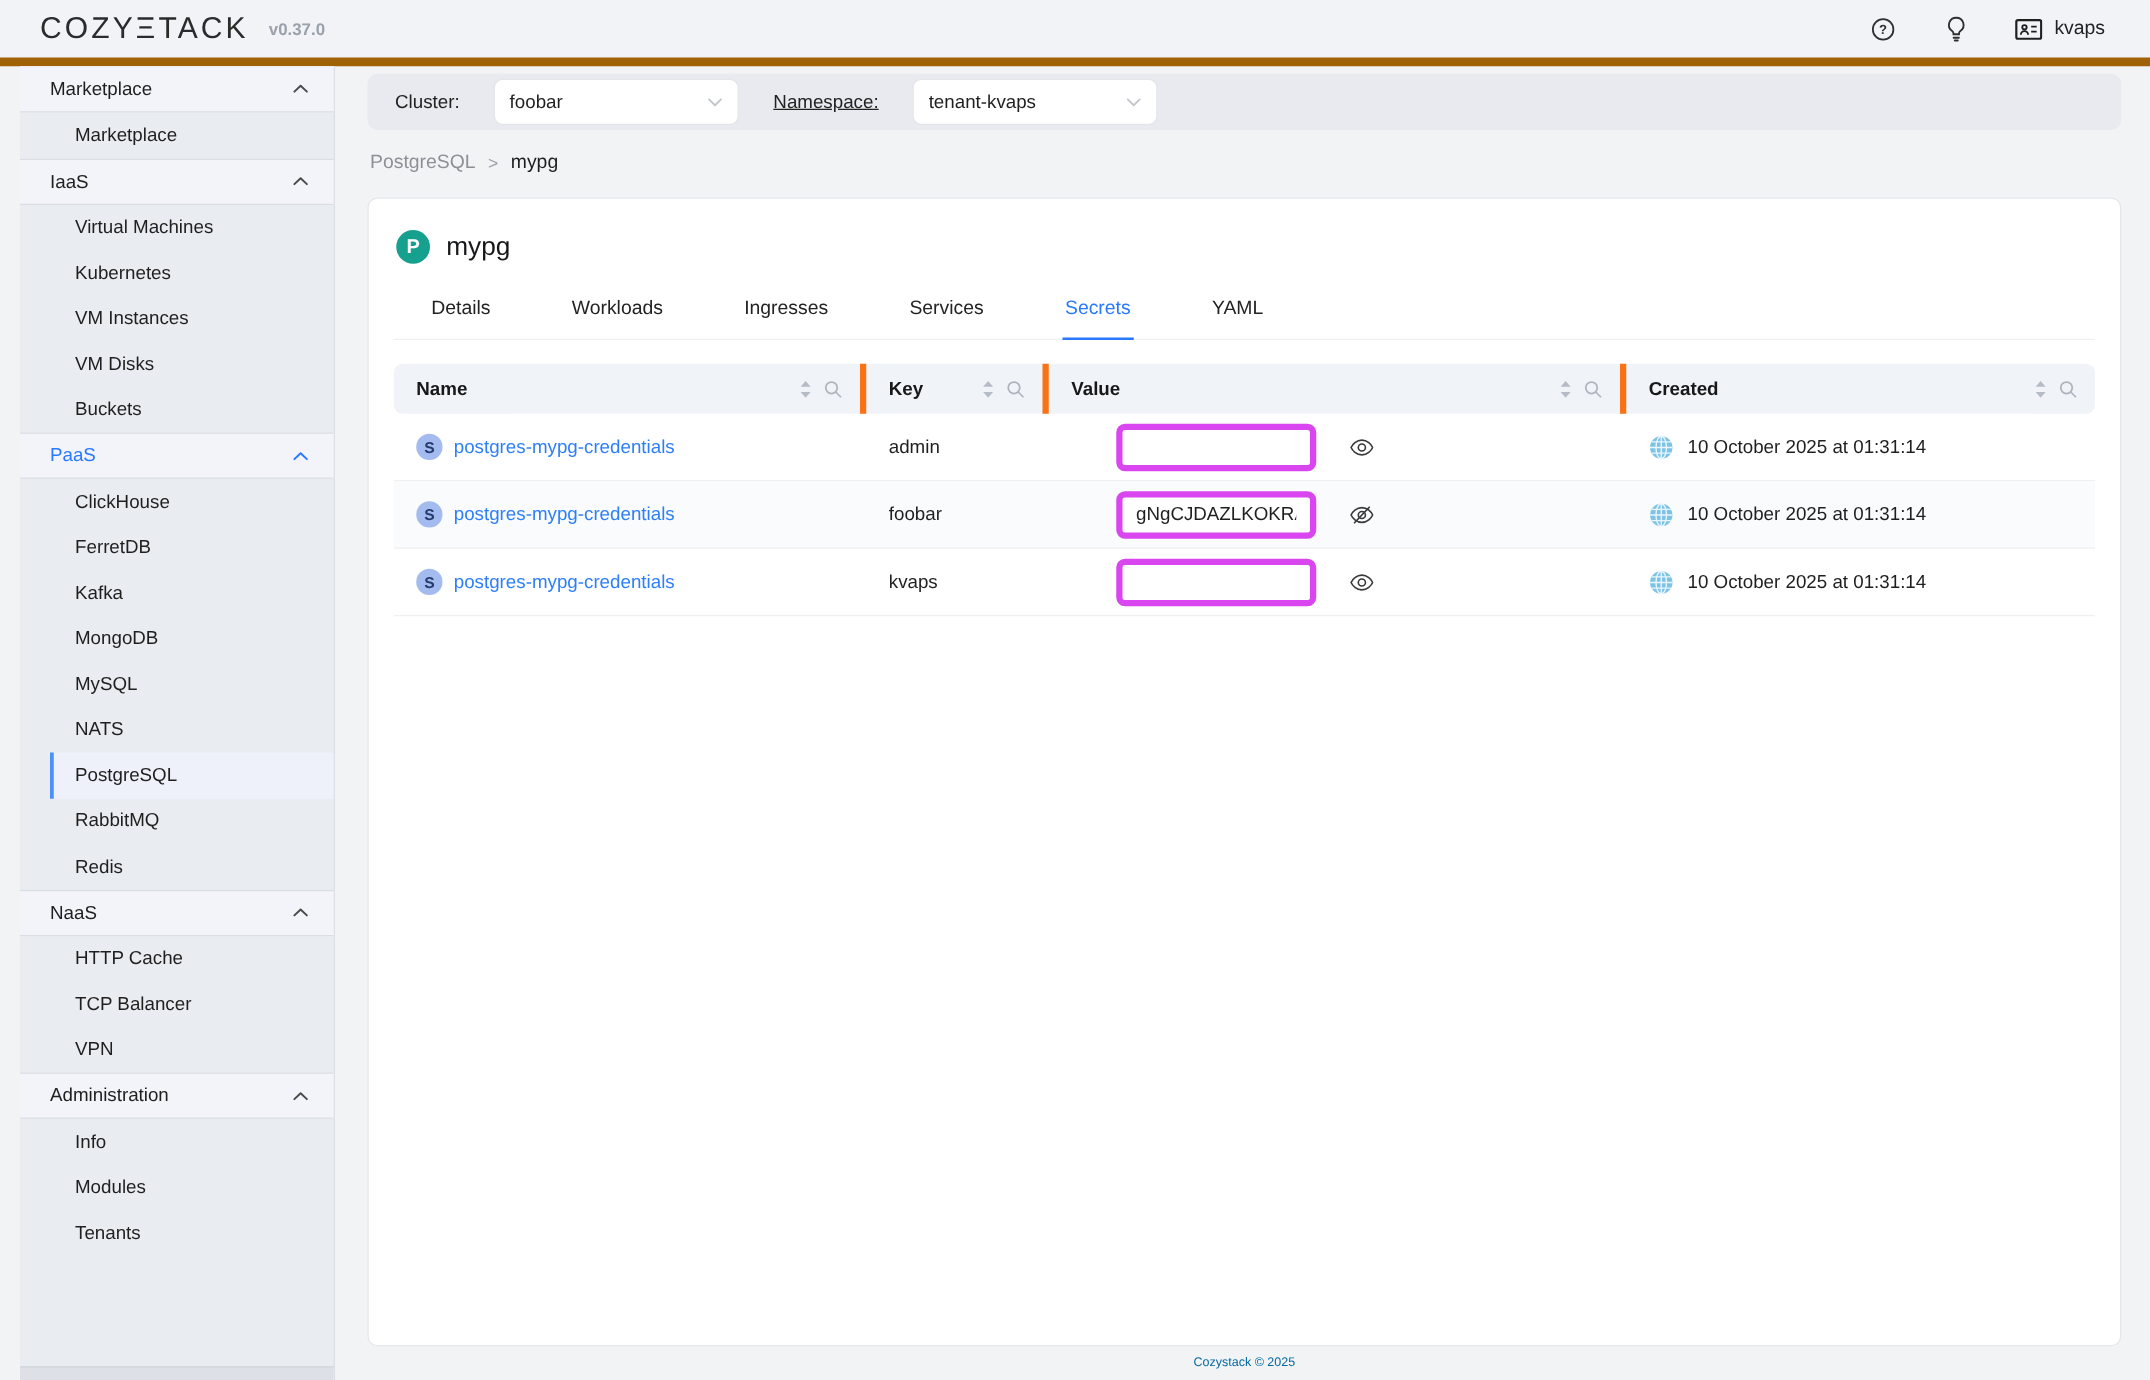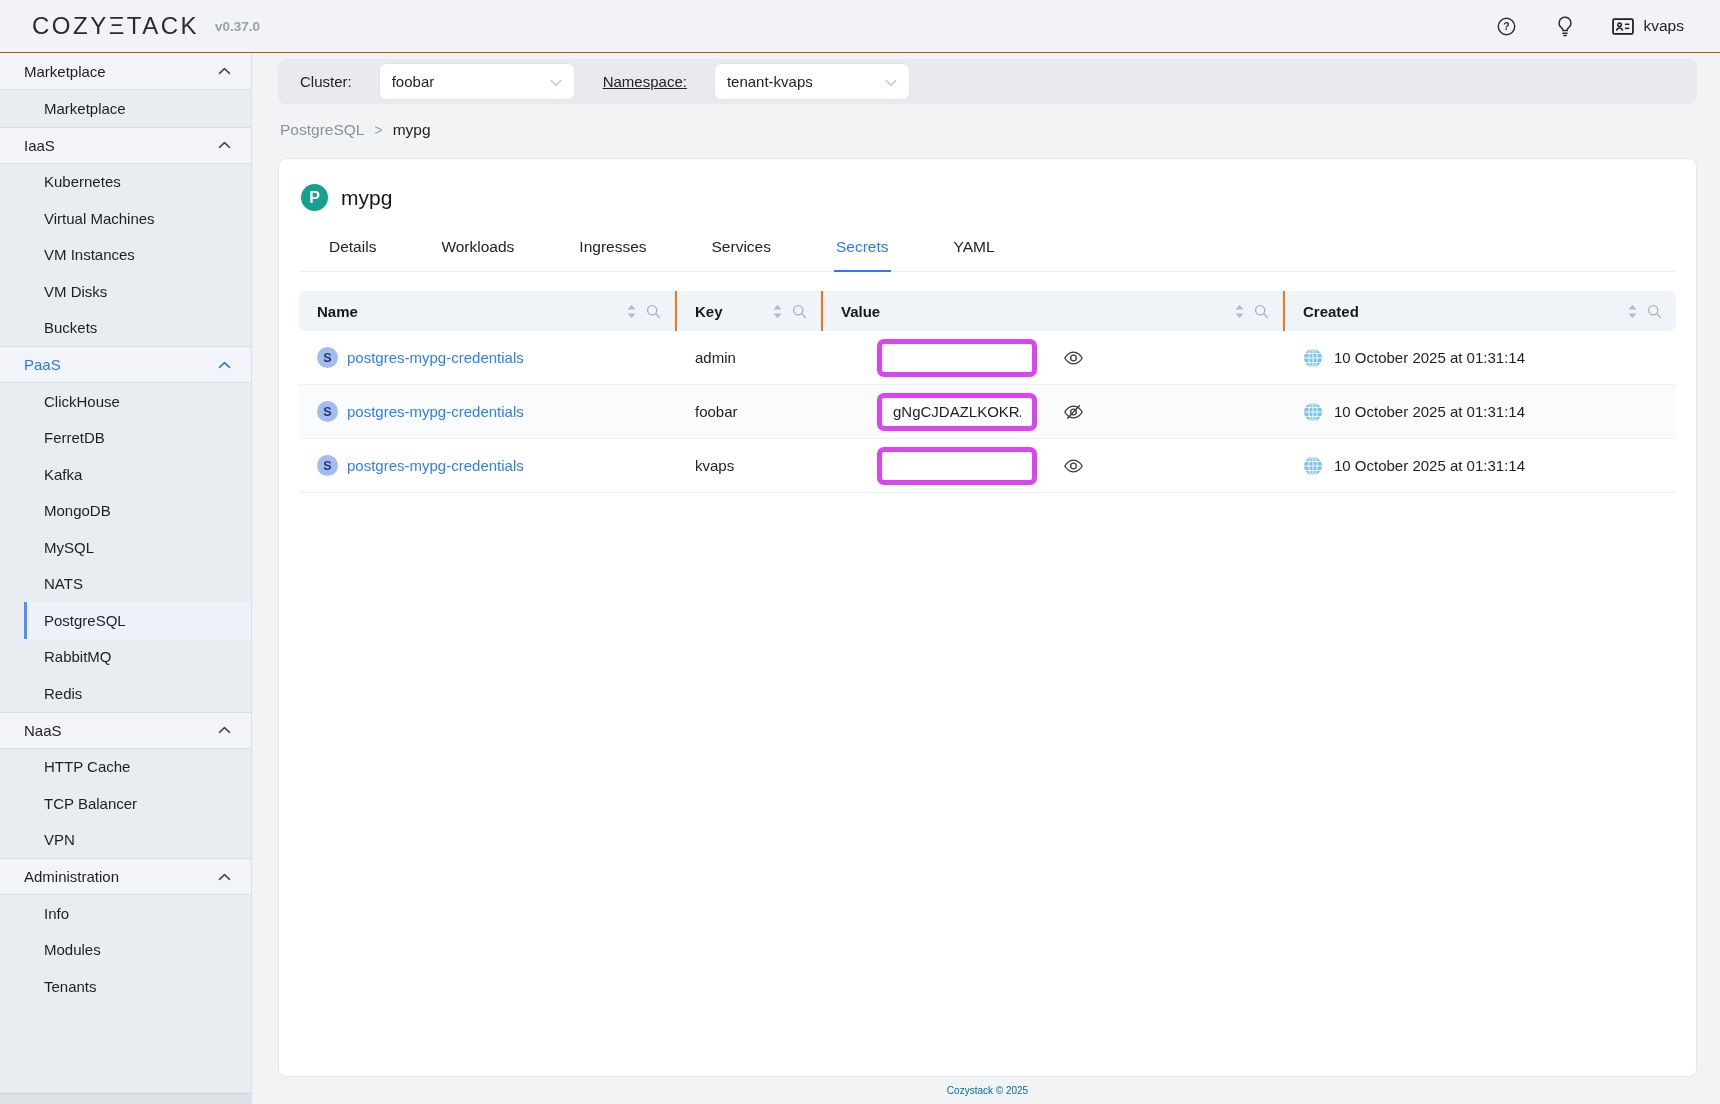--- a/index.html
+++ b/index.html
@@ -1,31 +1,31 @@
 <!DOCTYPE html>
 <html><head>
 <meta charset="utf-8">
 <style>
   * { margin:0; padding:0; box-sizing:border-box; }
   html,body { width:1720px; height:1104px; overflow:hidden; }
   body { font-family:"Liberation Sans","DejaVu Sans",sans-serif; color:#1f1f1f; background:#f2f3f5; }
   .app { width:1720px; height:1104px; display:flex; flex-direction:column; }
 
   
-  .topbar { height:53px; flex:0 0 53px; background:#f1f3f7; border-bottom:1px solid #a16207;
+  .topbar { height:53px; flex:0 0 53px; background:#f1f3f7; border-bottom:7px solid #a16207;
             display:flex; align-items:center; padding:0 36px 0 32px; }
   .logo { font-size:24px; letter-spacing:2.5px; color:#2b2b2b; font-weight:400; cursor:pointer; }
   .version { font-size:13.5px; font-weight:700; color:#9aa1ab; margin-left:16px; }
   .topbar-right { margin-left:auto; display:flex; align-items:center; gap:36px; }
   .top-icon { width:22px; height:22px; display:flex; align-items:center; justify-content:center; cursor:pointer; }
   .user-chip { display:flex; align-items:center; gap:10px; cursor:pointer; }
   .user-name { font-size:15.5px; color:#222; }
 
   
-  .body { flex:1; display:flex; min-height:0; }
+  .body { flex:1; display:flex; min-height:0;padding-left:16px; }
 
   
   .sidebar { width:252px; flex:0 0 252px; background:#e9ecf1; border-right:1px solid #dcdfe5;
              display:flex; flex-direction:column; overflow:hidden; }
   .nav-section { height:37px; flex:0 0 37px; background:#f2f4f9; border-top:1px solid #d9dde4; border-bottom:1px solid #d9dde4;
                  display:flex; align-items:center; padding:0 20px 0 24px; font-size:15px; cursor:pointer; }
   .nav-section:first-child { border-top:none; }
   .nav-section .chev { margin-left:auto; display:flex; }
   .nav-section.active { color:#2979ff; }
   .nav-item { height:36.5px; flex:0 0 36.5px; display:flex; align-items:center;
@@ -57,21 +57,21 @@
   .resource-title { font-size:21px; font-weight:500; color:#17181a; }
 
   .tabs { display:flex; margin-top:27px; border-bottom:1px solid #eef0f3; }
   .tab { font-size:15.5px; color:#232323; padding:0 2px 14px; margin-right:33px; cursor:pointer;margin-left:28px; }
   .tab.active { color:#2979ff; border-bottom:2px solid #2979ff; margin-bottom:-1px; }
 
   
   .table { margin-top:19px; }
   .thead { display:flex; background:#f0f3f7; border-radius:7px; height:40px; align-items:stretch; }
   .th { display:flex; align-items:center; padding:0 14px 0 18px; font-size:15px; font-weight:700; color:#17181a; }
-  .th:not(:last-child) { border-right:2px solid #f97316;text-align:center; }
+  .th:not(:last-child) { border-right:5px solid #f97316;text-align:center; }
   .th-icons { margin-left:auto; display:flex; align-items:center; gap:9px; }
   .icon-btn { display:flex; align-items:center; cursor:pointer; background:none; border:none; padding:0; }
   .col-name { width:378px; } .col-key { width:146px;gap:36px; } .col-value { width:462px; } .col-created { flex:1; }
 
   .tr { display:flex; align-items:center; height:54px; border-bottom:1px solid #f0f0f0; font-size:15px; }
   .tr.alt { background:#fafbfc; }
   .td { display:flex; align-items:center; padding:0 14px 0 18px; }
   .badge-s { width:21px; height:21px; border-radius:50%; background:#a3bbee; color:#243b6b;
              font-size:12.5px; font-weight:600; display:flex; align-items:center; justify-content:center;
              flex:0 0 21px; margin-right:9px; }
@@ -137,22 +137,22 @@
       <div class="nav-item">Marketplace</div>
 
       <div class="nav-section">
         <span>IaaS</span>
         <span class="chev">
             <svg width="13" height="8" viewBox="0 0 13 8" fill="none">
               <polyline points="1.5,6.3 6.5,1.6 11.5,6.3" stroke="#4a4a4a" stroke-width="1.6" stroke-linecap="round" stroke-linejoin="round"></polyline>
             </svg>
           </span>
       </div>
+      <div class="nav-item">Virtual Machines</div>
       <div class="nav-item">Kubernetes</div>
-      <div class="nav-item">Virtual Machines</div>
       <div class="nav-item">VM Instances</div>
       <div class="nav-item">VM Disks</div>
       <div class="nav-item">Buckets</div>
 
       <div class="nav-section active">
         <span>PaaS</span>
         <span class="chev">
             <svg width="13" height="8" viewBox="0 0 13 8" fill="none">
               <polyline points="1.5,6.3 6.5,1.6 11.5,6.3" stroke="#2979ff" stroke-width="1.6" stroke-linecap="round" stroke-linejoin="round"></polyline>
             </svg>

